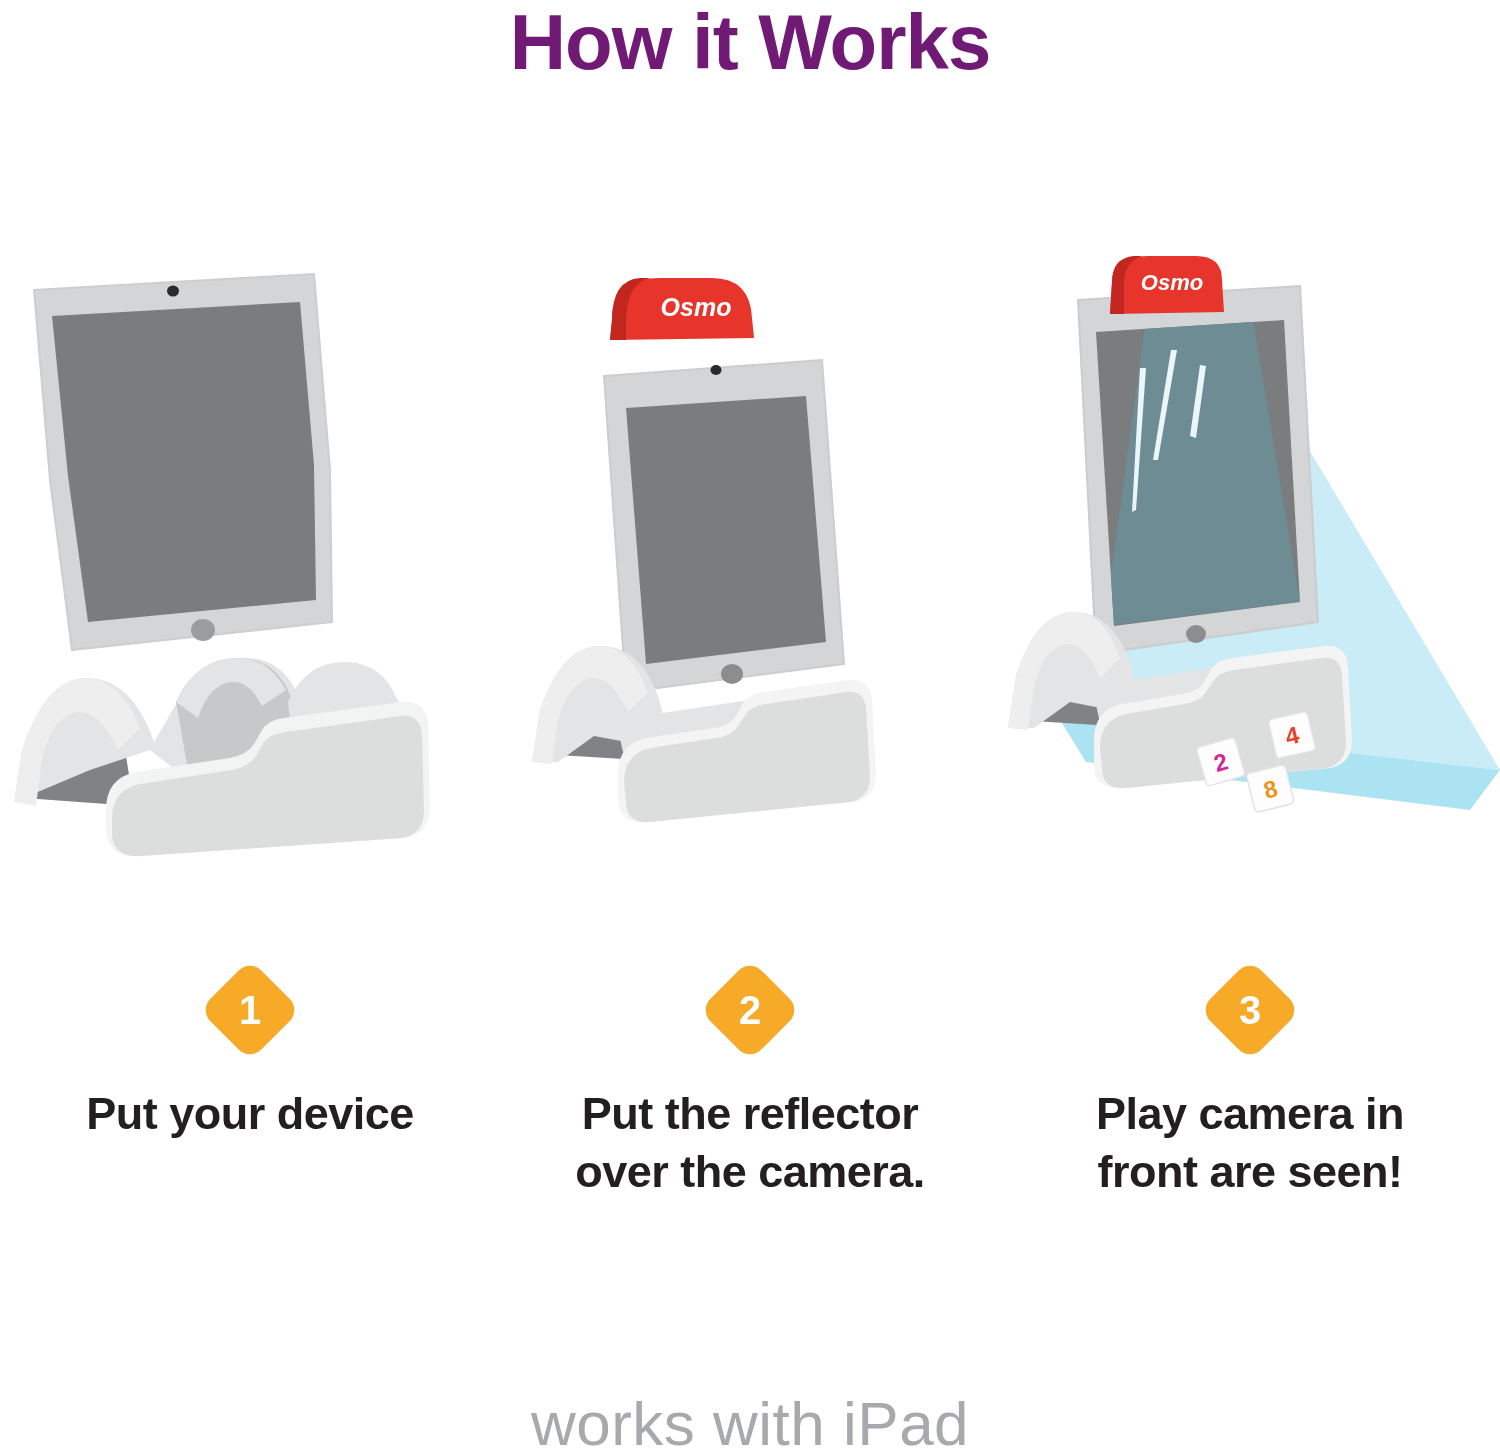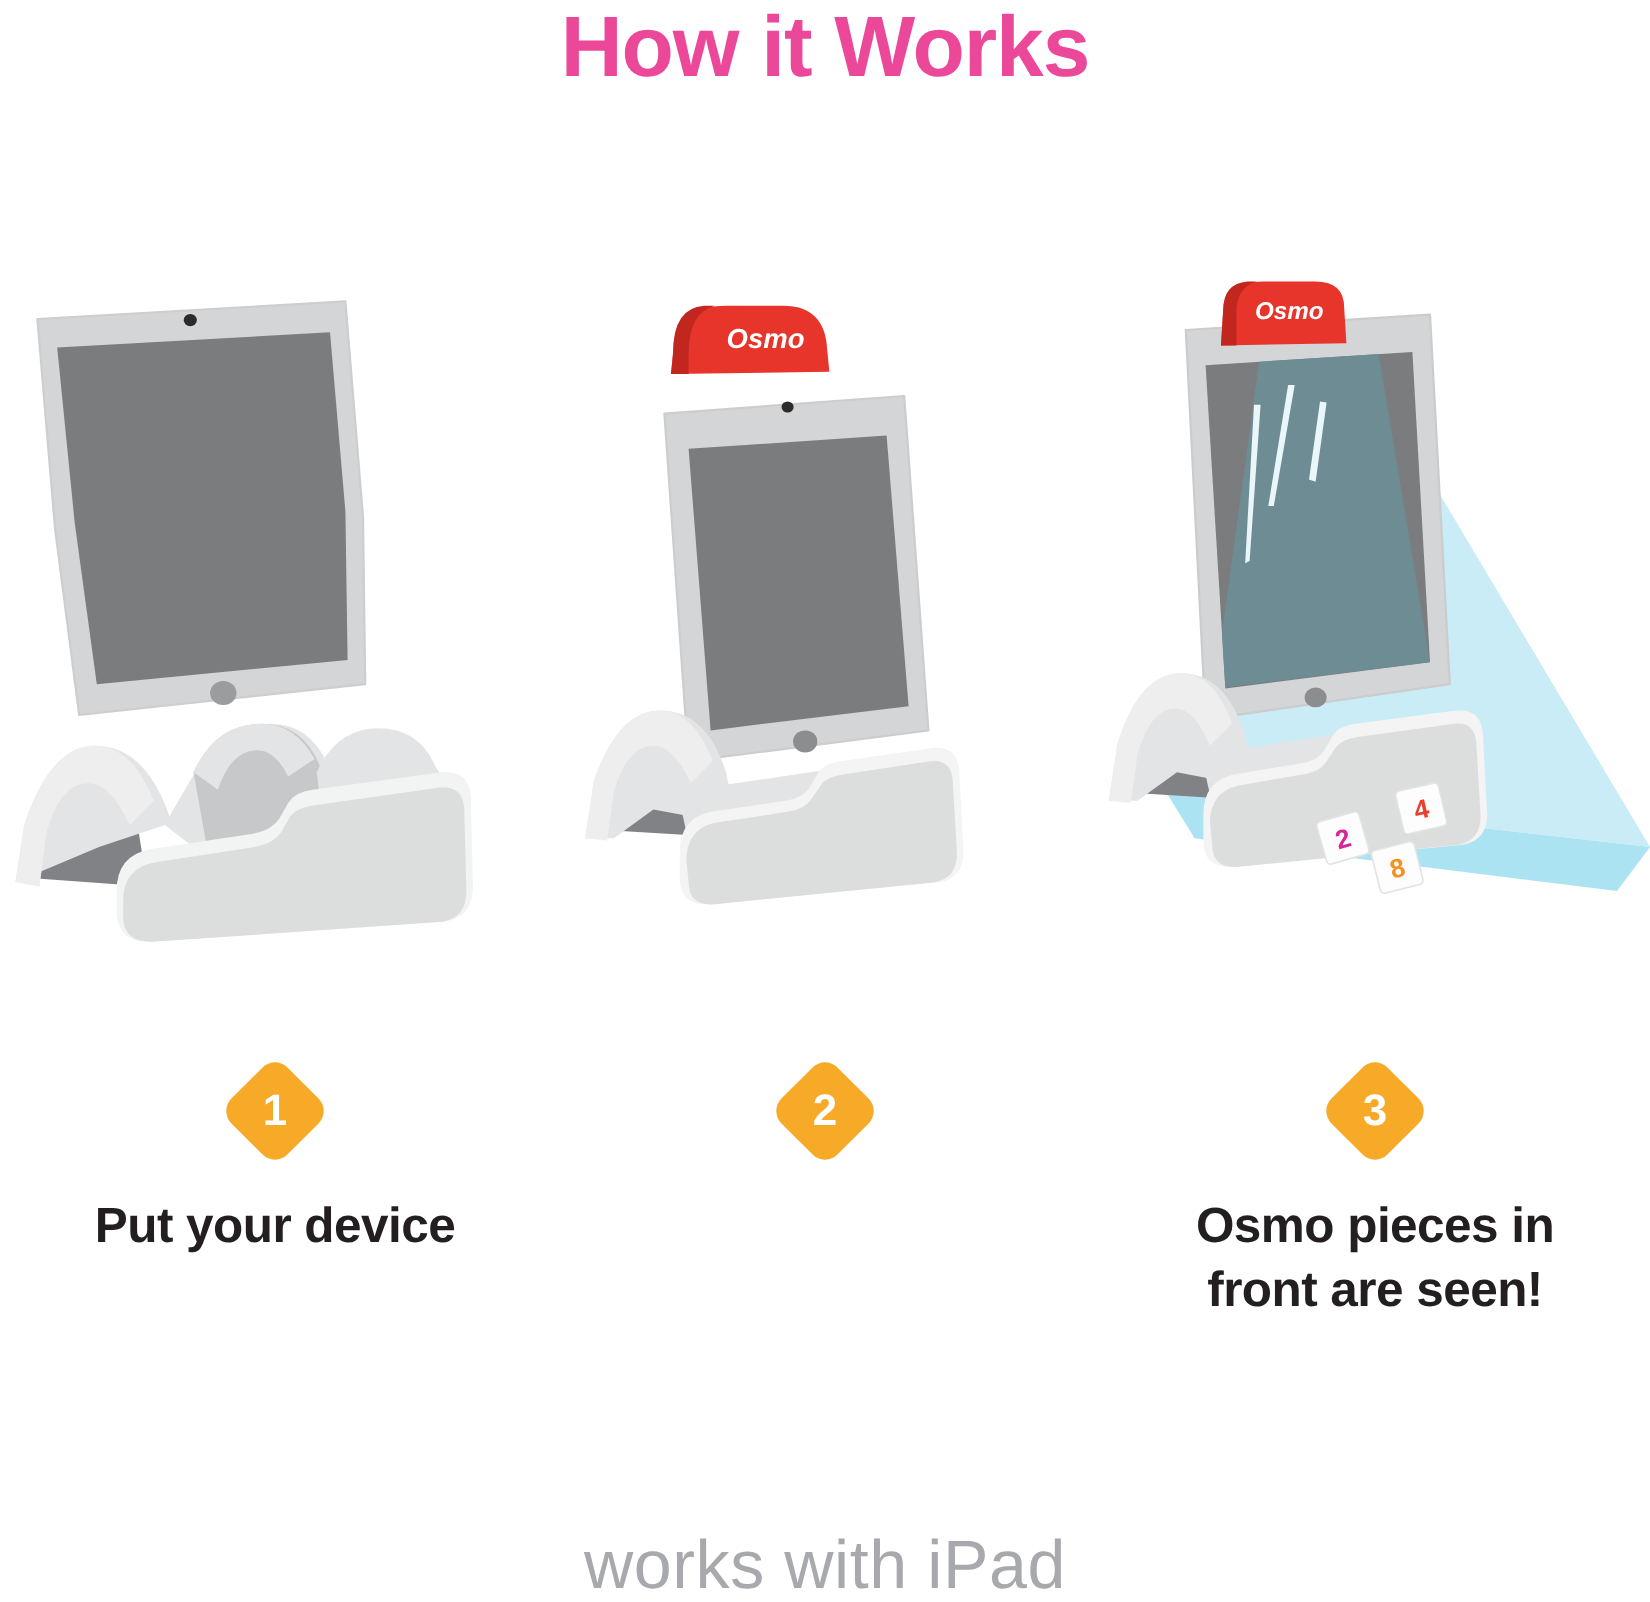--- a/index.html
+++ b/index.html
@@ -19,21 +19,21 @@
   
   .page-title {
     position: absolute;
     top: 2px;
     left: 0;
     width: 1500px;
     text-align: center;
     font-size: 78px;
     font-weight: bold;
     letter-spacing: -1px;
-    color: #ec4899;
+    color: #701a75;
     line-height: 1.05;
   }
 
   
   .steps {
     position: absolute;
     top: 250px;
     left: 0;
     width: 1500px;
     height: 600px;
@@ -293,19 +293,23 @@
     <div class="badge">
       <span class="badge-num">3</span>
     </div>
   </div>
 </div>
 
 <div class="captions">
   <div class="caption c1">
     <div>Put your device</div>
   </div>
+  <div class="caption c2">
+    <div>Put the reflector</div>
+    <div>over the camera.</div>
+  </div>
   <div class="caption c3">
-    <div>Osmo pieces in</div>
+    <div>Play camera in</div>
     <div>front are seen!</div>
   </div>
 </div>
 
 <div class="footer-note">works with iPad</div>
 
 </body></html>

